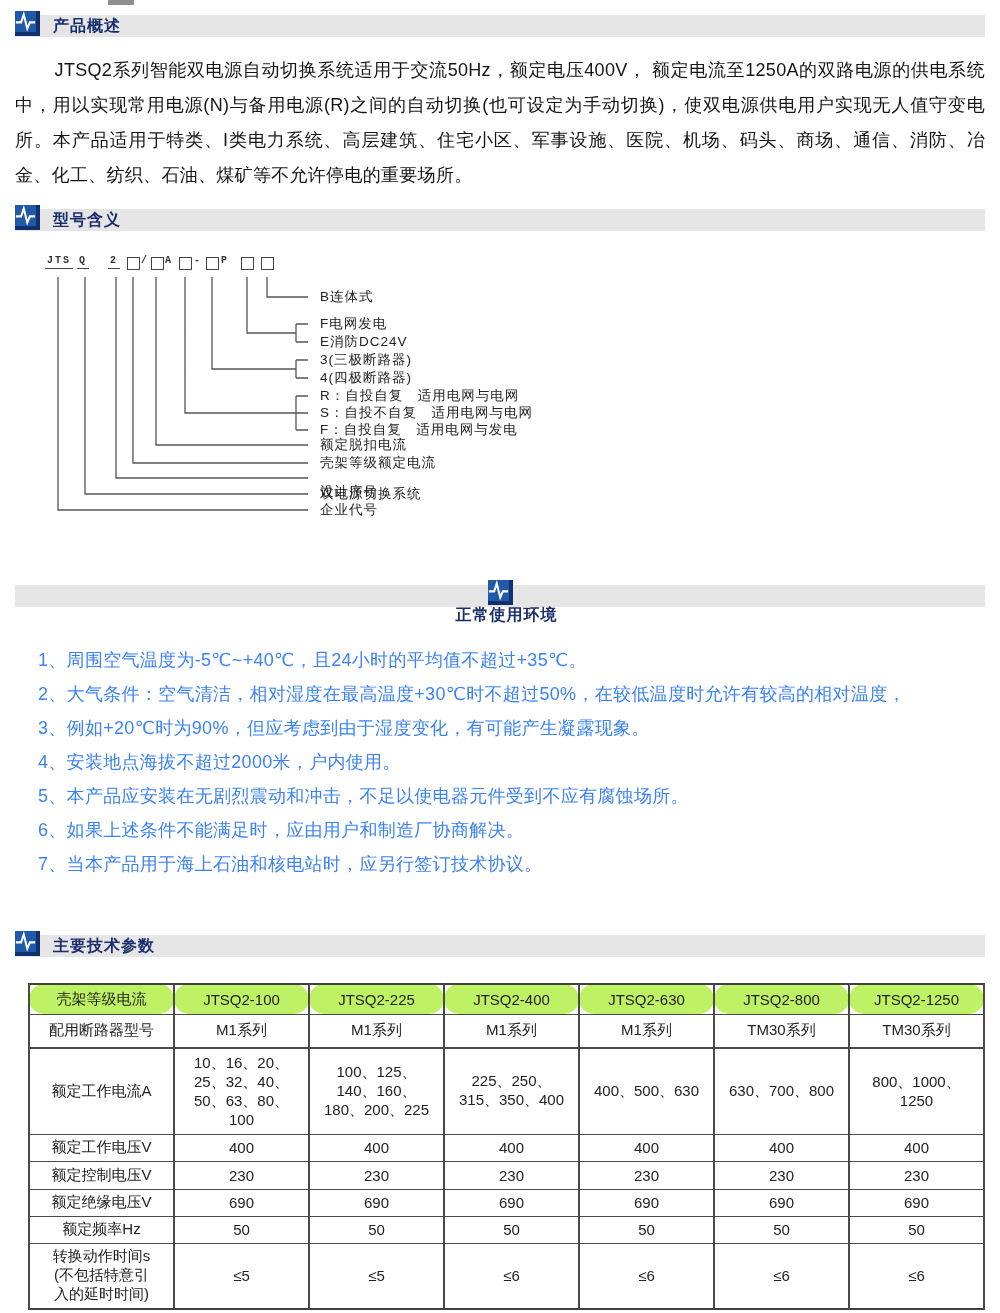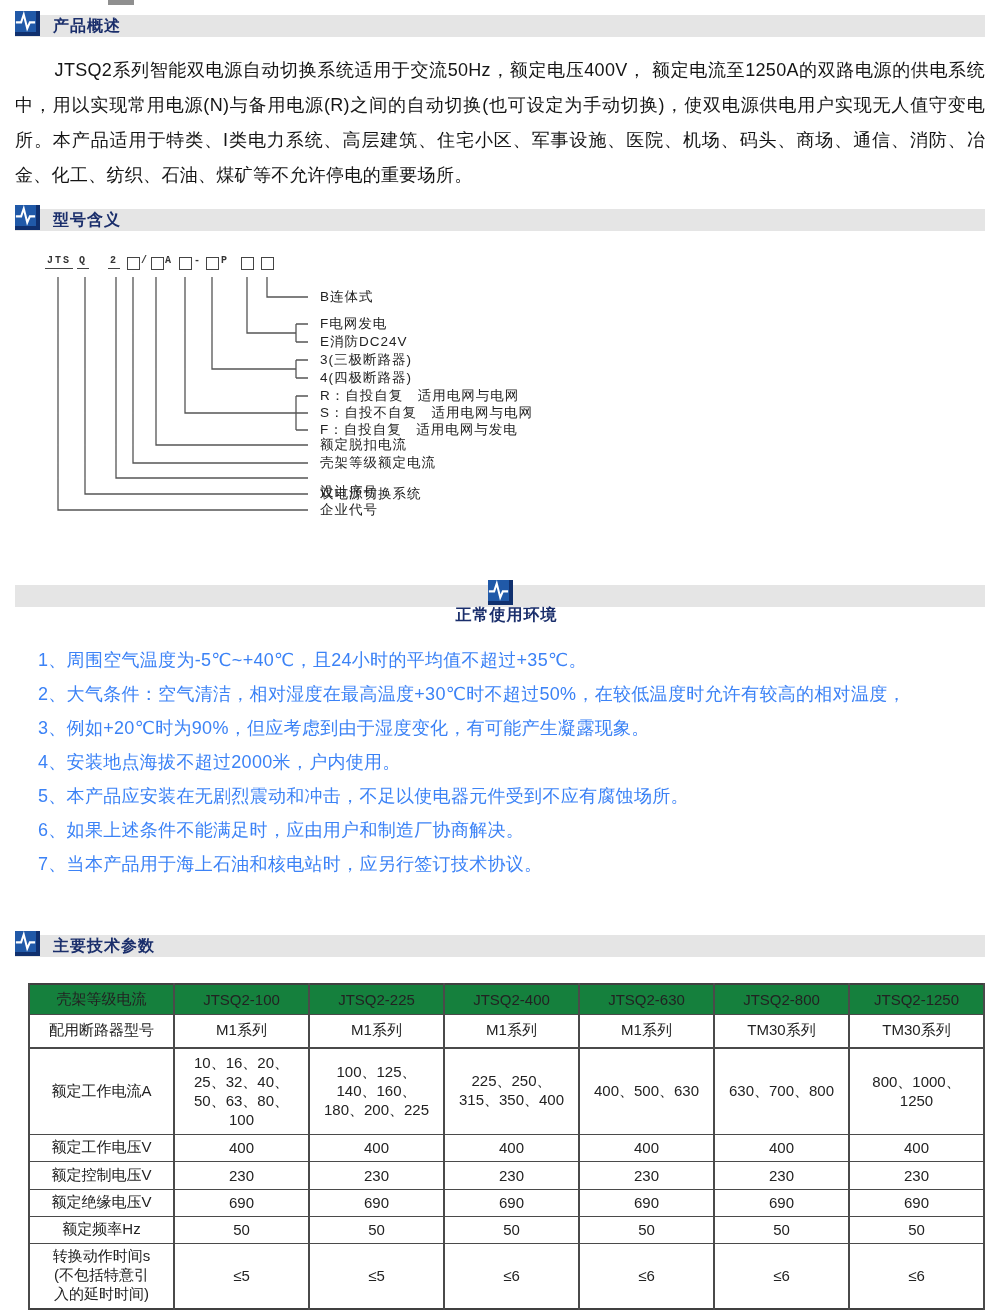--- a/index.html
+++ b/index.html
@@ -25,21 +25,21 @@
   .dlabel{position:absolute;left:305px;font-size:13.5px;color:#222;white-space:nowrap;letter-spacing:1px;}
 
   
   .env-list{margin-top:36px;padding-left:23px;}
   .env-item{font-size:18px;line-height:34px;color:#3b82f6;letter-spacing:0.3px;}
 
   
   table.params{border-collapse:collapse;table-layout:fixed;width:955px;margin:26px 0 0 13px;font-size:15px;color:#222;}
   table.params td{border:1px solid #4a4a4a;border-left-width:2px;border-right-width:2px;text-align:center;vertical-align:middle;padding:3px 8px;}
   table.params{border:2px solid #404040;}
-  table.params tr.hdr td{background:#15803d;}
+  table.params tr.hdr td{background:#bef264;border-radius:15px;}
   table.params tr.thick td{border-bottom-width:2px;}
   td.lbl-left{text-align:left;padding-left:10px;}
   .pre{white-space:pre-line;}
 
   .mt-bar2{margin-top:16px;}
   .mt-bar3{margin-top:58px;flex-direction:column;}
   .mt-bar4{margin-top:54px;}
 </style>
 </head>
 <body>

